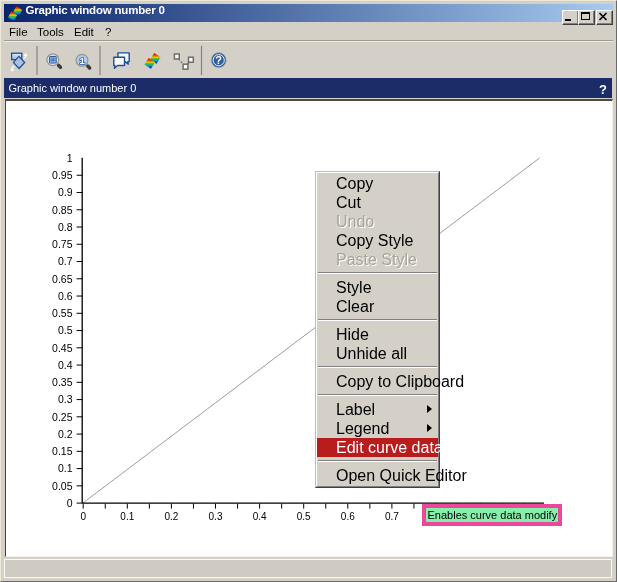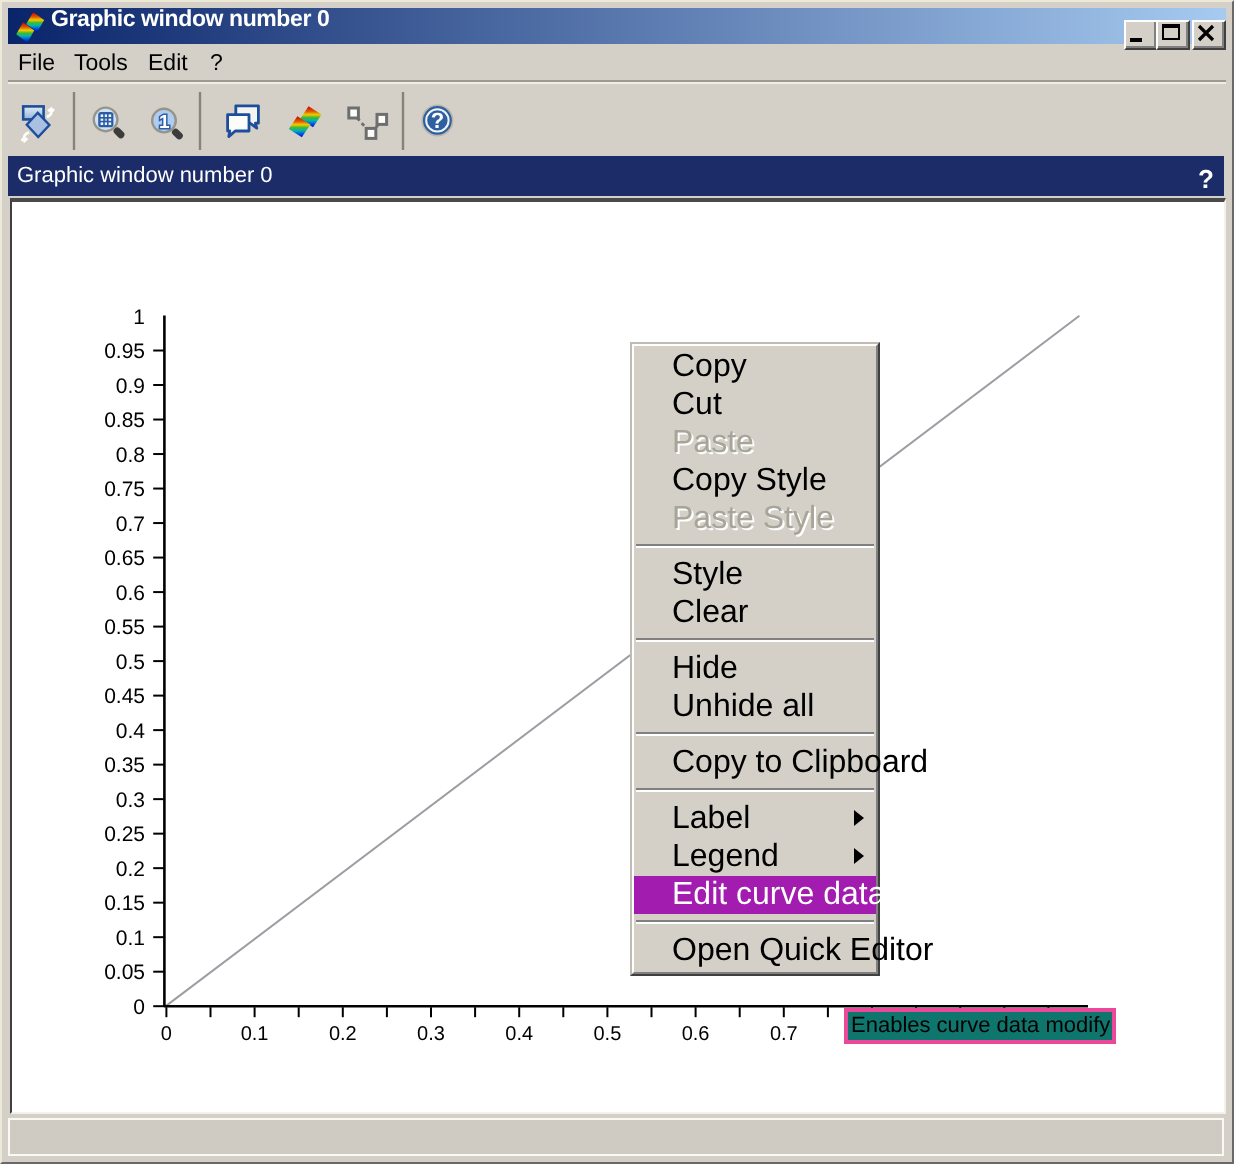--- a/index.html
+++ b/index.html
@@ -26,28 +26,28 @@
 #statusbar{left:4px;top:559px;width:606px;height:17px;background:#cfcbc2;border:1px solid #fbf9f4}
 
 #ctxmenu{left:315px;top:171px;width:123px;z-index:20;
   border-top:1px solid #c0bcb2;border-left:1px solid #c0bcb2;
   border-right:1px solid #404040;border-bottom:1px solid #404040}
 #ctxinner{border-top:1px solid #fff;border-left:1px solid #fff;
   border-right:1px solid #808080;border-bottom:1px solid #808080;
   background:#d4d0c8;padding:1px 0}
 .mi{height:19px;line-height:19px;padding-left:19px;font-size:16px;color:#000;position:relative;white-space:nowrap}
 .mi.dis{color:#a7a498;text-shadow:1px 1px 0 #fefefe}
-.mi.hl{background:#a21caf;color:#fff}
+.mi.hl{background:#b91c1c;color:#fff}
 .msep{height:9px;position:relative}
 .msep:before{content:"";position:absolute;left:1px;right:1px;top:3px;height:1px;background:#808080}
 .msep:after{content:"";position:absolute;left:1px;right:1px;top:4px;height:1px;background:#fff}
 .arr{position:absolute;right:6px;top:5px;width:0;height:0;
   border-left:5px solid #000;border-top:4.5px solid transparent;border-bottom:4.5px solid transparent}
 
-#tooltip{left:421.5px;top:503.5px;z-index:30;background:#0f766e;border:2px solid #ec4899;
+#tooltip{left:421.5px;top:503.5px;z-index:30;background:#86efac;border:4px solid #ec4899;
   height:14.5px;line-height:14.5px;font-size:11px;color:#000;padding:0 1px 0 2px;white-space:nowrap}
 </style></head>
 <body>
 <div id="frame" class="abs"></div>
 <div id="titlebar" class="abs">
   <svg class="abs" style="left:3px;top:1px" width="16" height="16" viewBox="0 0 16 16">
     <defs>
       <linearGradient id="rb1" x1="0" y1="0" x2="0" y2="1">
         <stop offset="0" stop-color="#c80000"></stop>
           <stop offset="0.24" stop-color="#e05800"></stop>
@@ -248,21 +248,21 @@
         <text x="436" y="520">0.8</text>
         <text x="480.1" y="520">0.9</text>
         <text x="524.2" y="520">1</text>
       </g>
   </g>
 </svg>
 <div id="ctxmenu" class="abs">
     <div id="ctxinner">
   <div class="mi">Copy</div>
   <div class="mi">Cut</div>
-  <div class="mi dis">Paste</div>
+  <div class="mi dis">Undo</div>
   <div class="mi">Copy Style</div>
   <div class="mi dis">Paste Style</div>
   <div class="msep"></div>
   <div class="mi">Style</div>
   <div class="mi">Clear</div>
   <div class="msep"></div>
   <div class="mi">Hide</div>
   <div class="mi">Unhide all</div>
   <div class="msep"></div>
   <div class="mi">Copy to Clipboard</div>

